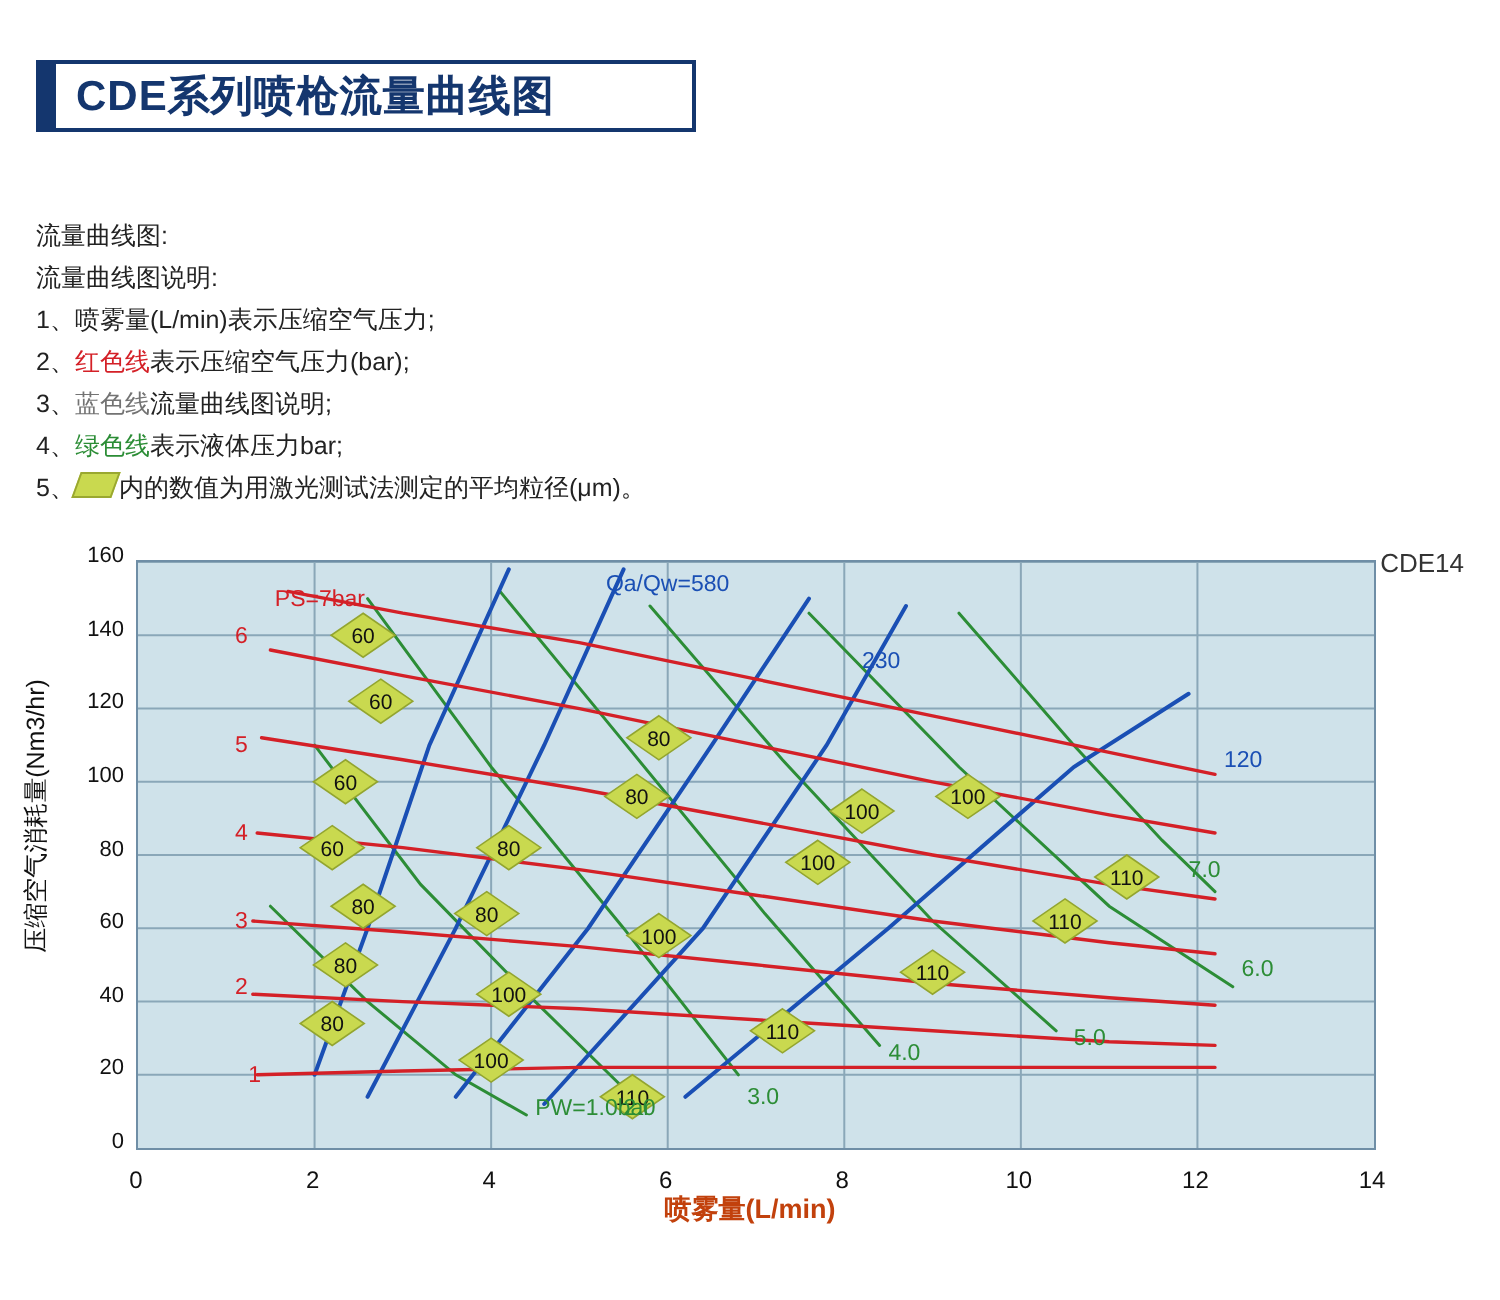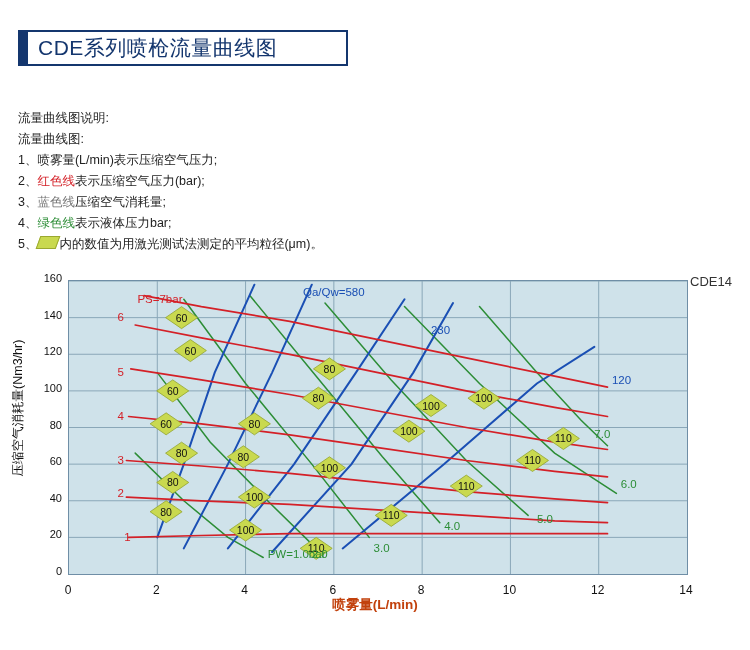--- a/index.html
+++ b/index.html
@@ -27,21 +27,21 @@
     display: flex;
     align-items: center;
   }
   #title-banner .bar {
     width: 8px;
     height: 100%;
     background: #14366e;
   }
   #title-text {
     font-size: 21px;
-    font-weight: normal;
+    font-weight: bold;
     color: #14366e;
     margin-left: 10px;
     letter-spacing: 0.5px;
   }
 
   
   #desc {
     position: absolute;
     left: 18px;
     top: 108px;
@@ -133,30 +133,30 @@
 </style>
 </head>
 <body>
 
 <div id="title-banner">
   <div class="bar"></div>
   <div id="title-text">CDE系列喷枪流量曲线图</div>
 </div>
 
 <div id="desc">
+  <div class="line">流量曲线图:</div>
   <div class="line">流量曲线图说明:</div>
-  <div class="line">流量曲线图:</div>
   <div class="line">
     <span>1、</span><span>喷雾量(L/min)表示压缩空气压力;</span>
   </div>
   <div class="line">
     <span>2、</span><span class="red">红色线</span><span>表示压缩空气压力(bar);</span>
   </div>
   <div class="line">
-    <span>3、</span><span class="blue">蓝色线</span><span>压缩空气消耗量;</span>
+    <span>3、</span><span class="blue">蓝色线</span><span>流量曲线图说明;</span>
   </div>
   <div class="line">
     <span>4、</span><span class="green">绿色线</span><span>表示液体压力bar;</span>
   </div>
   <div class="line">
     <span>5、</span><span class="diamond-inline"></span><span>内的数值为用激光测试法测定的平均粒径(μm)。</span>
   </div>
 </div>
 
 <div id="chart-wrap">

